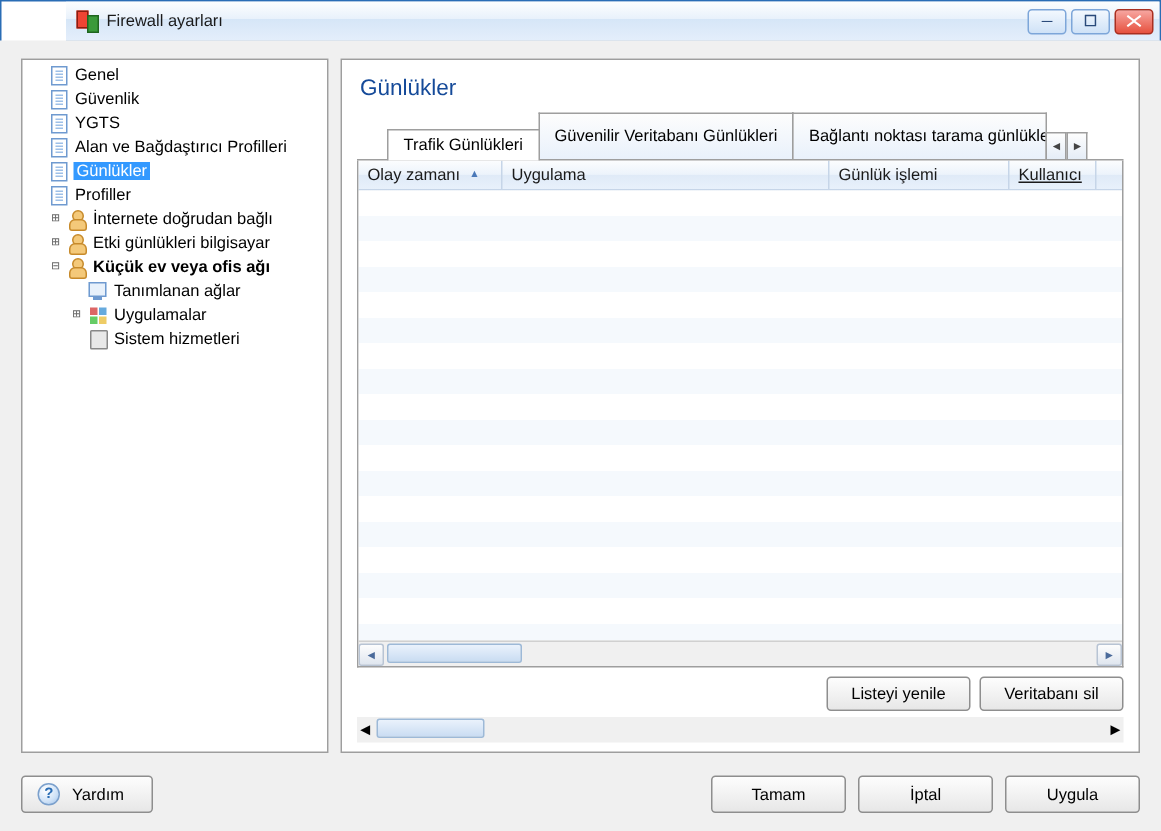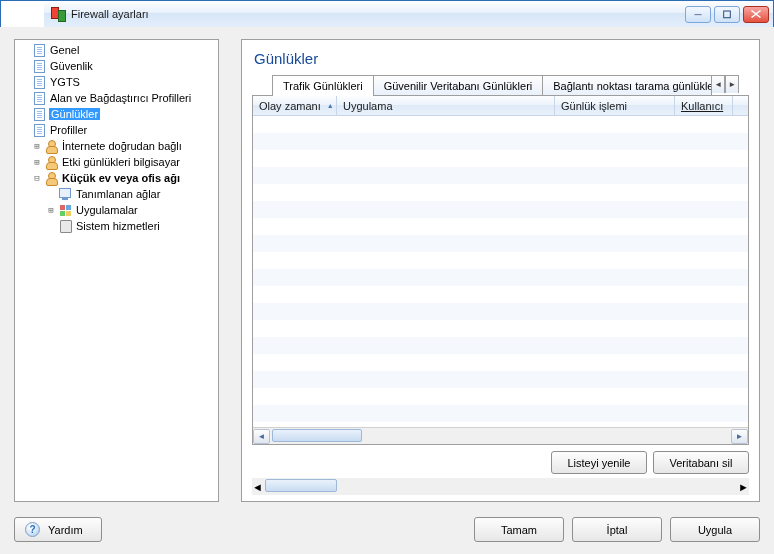--- a/index.html
+++ b/index.html
@@ -49,21 +49,21 @@
     border-color:#a92f20; color:#fff;
   }
   
   .dialog-body {
     position:absolute; left:0; right:0; top:27px; bottom:0;
     background:#f0f0f0;
   }
   .content-area {
     position:absolute;
     left:14px; top:12px; right:14px; bottom:52px;
-    display:flex; gap:22px;
+    display:flex; gap:8px;
   }
   
   .tree-panel {
     width:205px;
     background:#fff;
     border:1px solid #9e9e9e;
     overflow:hidden;
   }
   .tree { padding:2px 0 2px 2px; }
   .tree-item {
@@ -123,34 +123,34 @@
     border:1px solid #9e9e9e;
     position:relative;
     padding:10px 10px 6px 10px;
     display:flex; flex-direction:column;
   }
   .right-panel h1 {
     font-size:15px; font-weight:normal; color:#154a99;
     margin:0 0 8px 2px;
   }
   .tabstrip {
-    display:flex; align-items:flex-start;
+    display:flex; align-items:flex-end;
     border-bottom:1px solid #9e9e9e;
     position:relative;
     padding-left:20px;
   }
   .tab-scroll {
     width:14px; height:18px;
     border:1px solid #9e9e9e; border-bottom:none;
     background:linear-gradient(to bottom,#fdfdfd,#e5edf7);
     display:flex; align-items:center; justify-content:center;
     font-size:8px; color:#444;
   }
   .tab {
-    height:20px; padding:0 10px;
+    height:31px; padding:0 10px;
     border:1px solid #9e9e9e; border-bottom:none;
     background:linear-gradient(to bottom,#fdfdfd,#e9f1fb);
     display:flex; align-items:center;
     margin-right:-1px;
     white-space:nowrap;
   }
   .tab.active {
     background:#fff;
     position:relative;
     height:21px; margin-bottom:-1px;
@@ -373,21 +373,21 @@
           </div>
           <div class="tab cut">
             <span>Bağlantı noktası tarama günlükleri</span>
           </div>
           <div class="tab-scroll">◄</div>
           <div class="tab-scroll">►</div>
         </div>
 
       <div class="grid-wrap">
         <div class="grid-header" id="grid-header">
-            <div class="gh" style="width: 84px;">
+            <div class="gh" style="width: 96px;">
               <span>Olay zamanı</span>
               <span class="sort">▲</span>
             </div>
             <div class="gh" style="width: 218px;">
               <span>Uygulama</span>
             </div>
             <div class="gh" style="width: 120px;">
               <span>Günlük işlemi</span>
             </div>
             <div class="gh" style="width: 58px; text-decoration: underline;">

